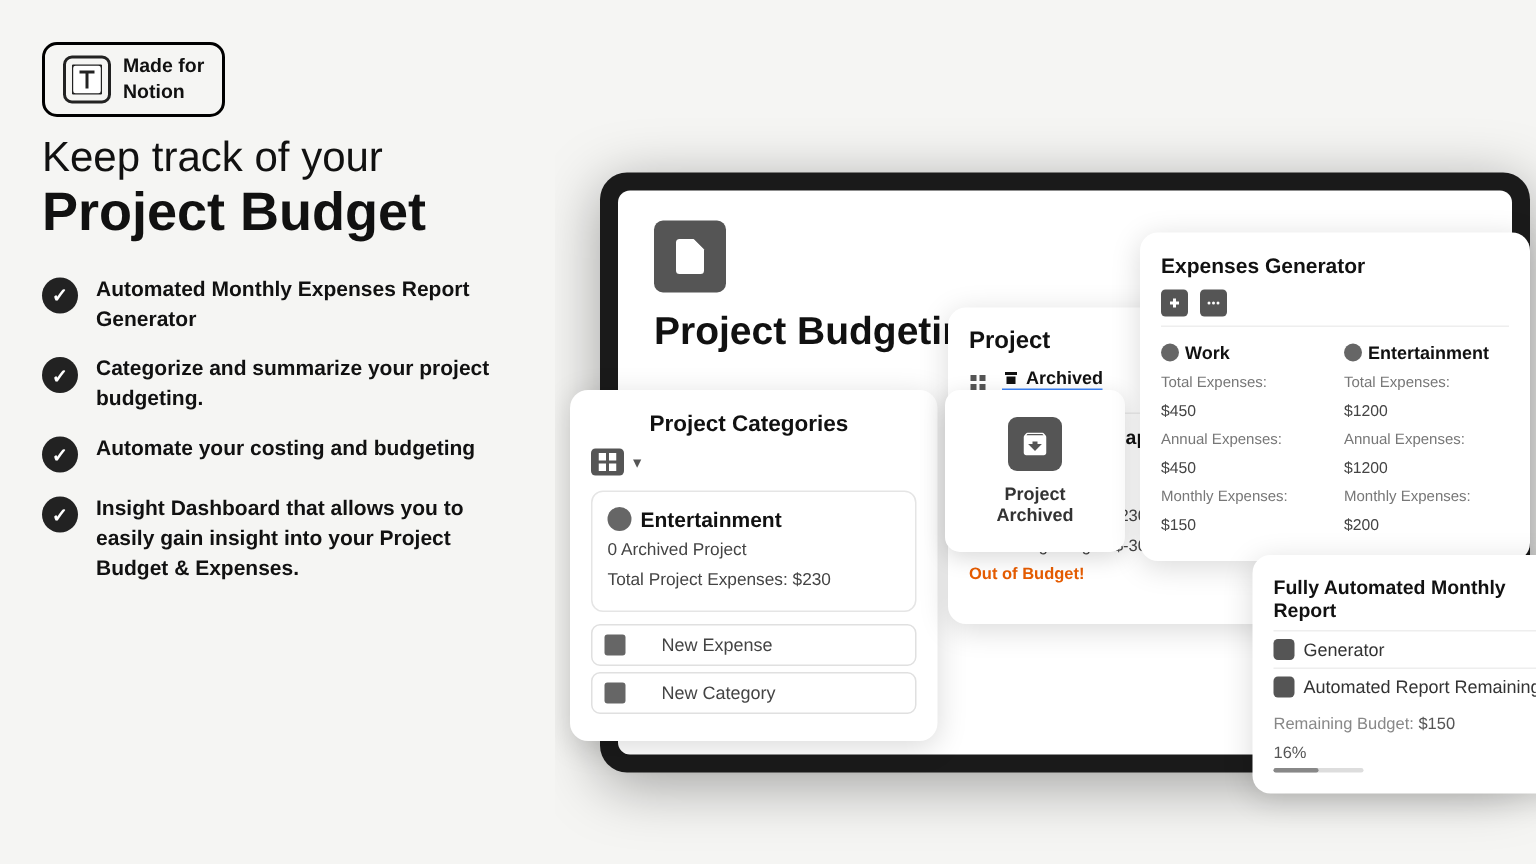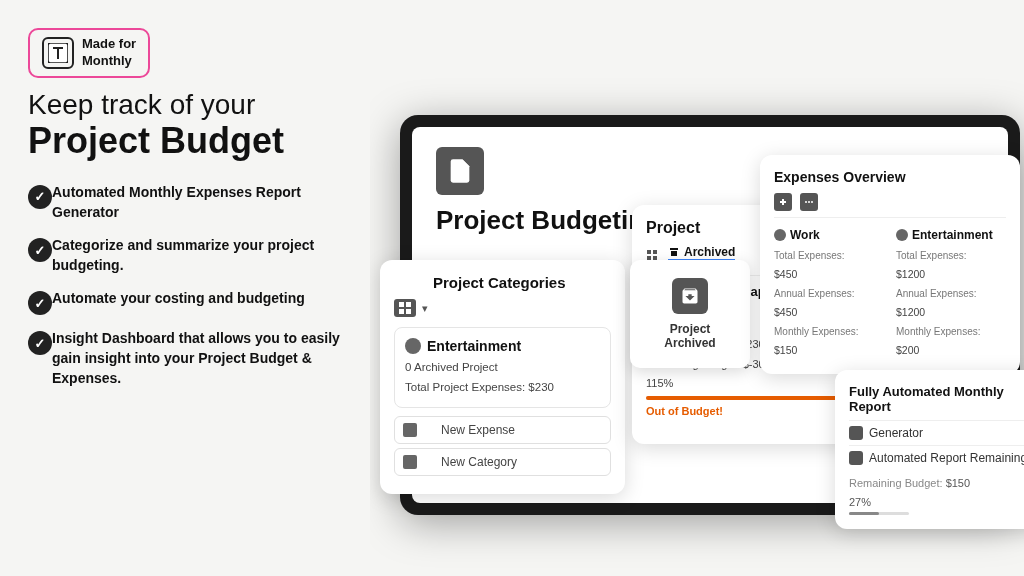--- a/index.html
+++ b/index.html
@@ -21,21 +21,21 @@
       padding: 28px 28px 20px 28px;
       display: flex;
       flex-direction: column;
       gap: 0;
     }
 
     .notion-badge {
       display: flex;
       align-items: center;
       gap: 8px;
-      border: 2px solid #ec4899;
+      border: 2px solid #000000;
       border-radius: 10px;
       padding: 6px 12px;
       width: fit-content;
       margin-bottom: 10px;
     }
     .notion-n {
       width: 32px;
       height: 32px;
       border: 2px solid #222;
       border-radius: 6px;
@@ -75,21 +75,21 @@
     }
 
     .features {
       display: flex;
       flex-direction: column;
       gap: 14px;
     }
     .feature-item {
       display: flex;
       align-items: flex-start;
-      gap: 0;
+      gap: 12px;
     }
     .check-icon {
       width: 24px;
       height: 24px;
       border-radius: 50%;
       background: #222;
       display: flex;
       align-items: center;
       justify-content: center;
       flex-shrink: 0;
@@ -465,21 +465,21 @@
 <div class="left-panel">
 
   <div class="notion-badge">
     <div class="notion-n">
       <svg width="20" height="20" viewBox="0 0 100 100" fill="none">
         <rect width="100" height="100" rx="12" fill="white" stroke="#222" stroke-width="8"></rect>
         <path d="M25 20 L75 20 L75 30 L55 30 L55 80 L45 80 L45 30 L25 30 Z" fill="#222"></path>
       </svg>
     </div>
     <div class="notion-text">
-      <span>Made for</span><br><span>Monthly</span>
+      <span>Made for</span><br><span>Notion</span>
     </div>
   </div>
 
 
   <div class="headline-light">Keep track of your</div>
   <div class="headline-bold">Project Budget</div>
 
   <div class="features">
     <div class="feature-item">
       <div class="check-icon"></div>
@@ -579,41 +579,36 @@
       <div class="proj-cat-tag">
         <svg width="10" height="10" fill="#666" viewBox="0 0 10 10">
             <circle cx="5" cy="5" r="4"></circle>
           </svg>
         <span>Entertainment</span>
       </div>
       <div class="proj-detail">
         <div><span class="lbl">Project Budget:</span> <span>$200</span></div>
         <div><span class="lbl">Current Expenses:</span> <span>$230</span></div>
         <div><span class="lbl">Remaining Budget:</span> <span>$-30</span></div>
-        <div><span>115%</span>
-          <div class="progress-bar-container">
-            <div class="progress-bar-fill" style="width:100%;"></div>
-          </div>
-        </div>
         <div class="orange">Out of Budget!</div>
       </div>
     </div>
   </div>
 
   <div class="archived-badge">
     <div class="archived-icon">
       <svg width="20" height="20" fill="white" viewBox="0 0 24 24">
           <path d="M20.54 5.23l-1.39-1.68C18.88 3.21 18.47 3 18 3H6c-.47 0-.88.21-1.16.55L3.46 5.23C3.17 5.57 3 6.02 3 6.5V19c0 1.1.9 2 2 2h14c1.1 0 2-.9 2-2V6.5c0-.48-.17-.93-.46-1.27zM12 17.5L6.5 12H10v-2h4v2h3.5L12 17.5zM5.12 5l.81-1h12l.94 1H5.12z"></path>
         </svg>
     </div>
     <div class="archived-label">Project Archived</div>
   </div>
 
   <div class="card card-expenses">
-    <div class="exp-title">Expenses Overview</div>
+    <div class="exp-title">Expenses Generator</div>
     <div class="exp-toolbar">
       <div class="exp-toolbar-btn">
         <svg width="10" height="10" fill="white" viewBox="0 0 10 10">
             <path d="M5 2v6M2 5h6" stroke="white" stroke-width="2"></path>
           </svg>
       </div>
       <div class="exp-toolbar-btn">
         <svg width="10" height="10" fill="white" viewBox="0 0 10 10">
             <circle cx="2" cy="5" r="1"></circle>
             <circle cx="5" cy="5" r="1"></circle>
@@ -658,21 +653,21 @@
     <div class="report-row">
       <div class="report-row-icon"></div>
       <span>Generator</span>
     </div>
     <div class="report-row">
       <div class="report-row-icon"></div>
       <span>Automated Report Remaining</span>
     </div>
     <div class="report-detail">
       <div><span class="lbl">Remaining Budget:</span> <span>$150</span></div>
-      <div><span>27%</span>
+      <div><span>16%</span>
         <div class="report-progress">
           <div class="report-progress-fill"></div>
         </div>
       </div>
     </div>
   </div>
 
 </div>
 
 </body></html>

